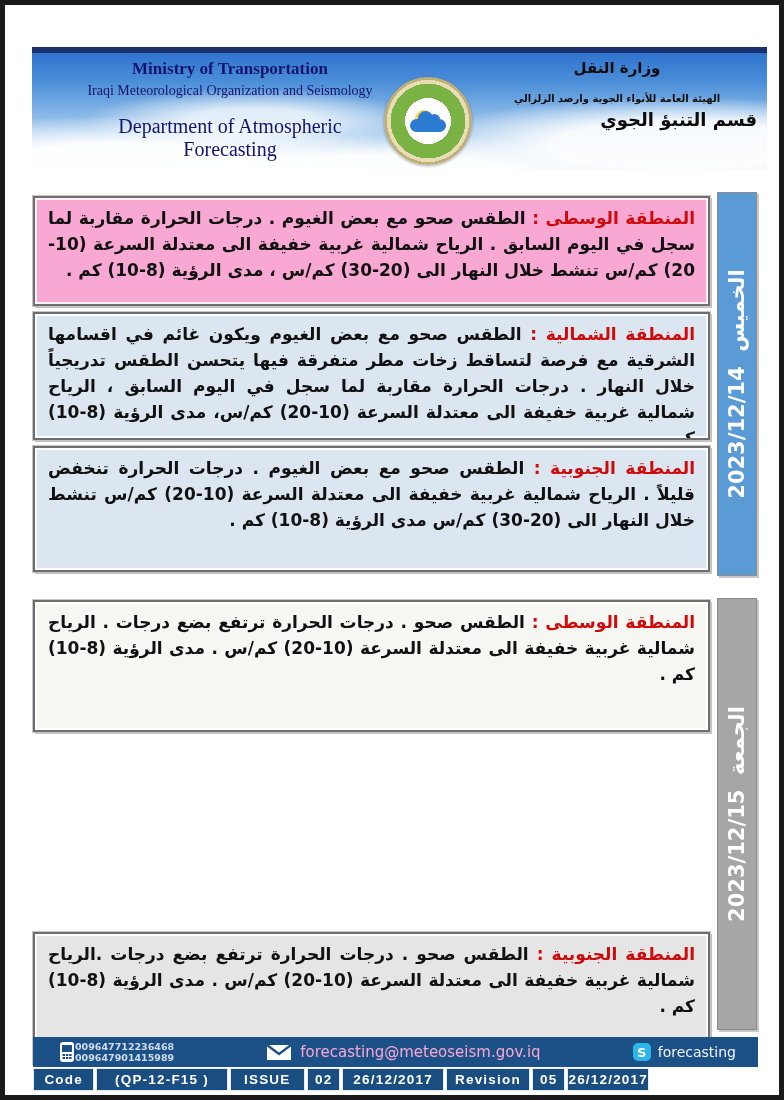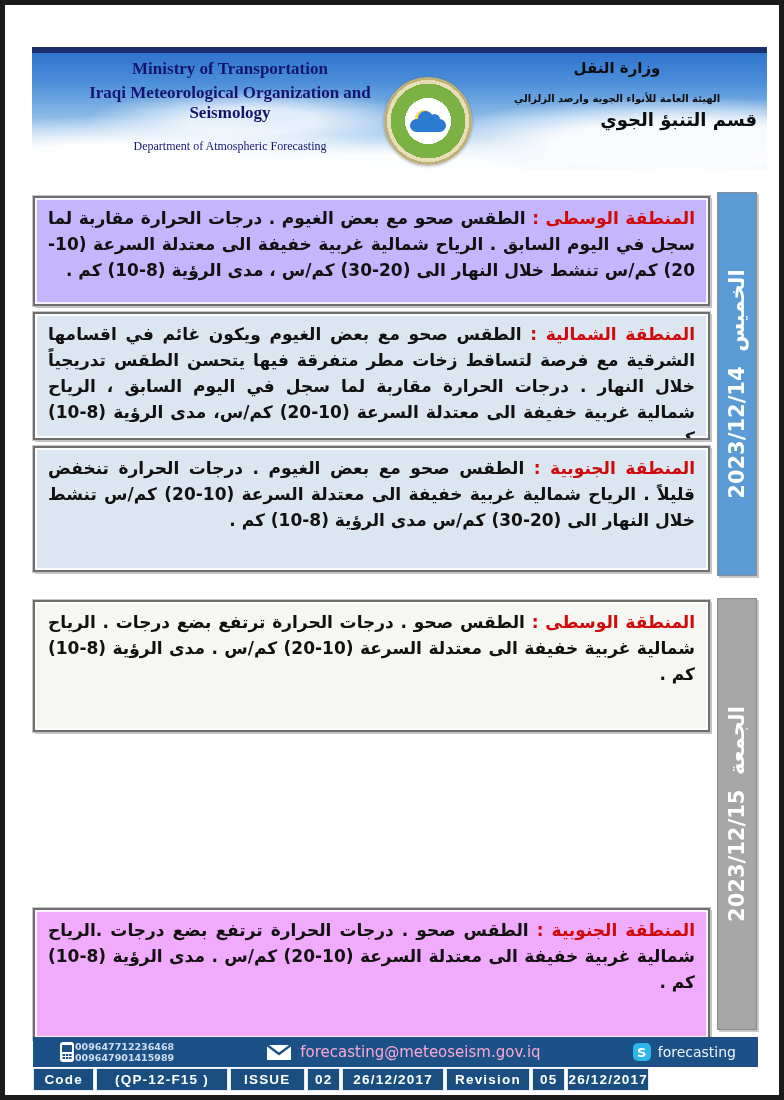--- a/index.html
+++ b/index.html
@@ -12,22 +12,22 @@
     background:
       radial-gradient(55% 60% at 12% 98%, rgba(255,255,255,.98) 0 32%, rgba(255,255,255,0) 70%),
       radial-gradient(45% 50% at 48% 108%, rgba(255,255,255,.95) 0 40%, rgba(255,255,255,0) 75%),
       radial-gradient(50% 55% at 88% 80%, rgba(255,255,255,.92) 0 35%, rgba(255,255,255,0) 72%),
       radial-gradient(35% 40% at 30% 60%, rgba(255,255,255,.75) 0 25%, rgba(255,255,255,0) 65%),
       linear-gradient(180deg,#2a6fcb 0%,#4a8ed9 28%,#8fbce8 58%,#d8eaf9 100%); padding-left: 9px;}
   .header::before{content:"";position:absolute;top:0;left:0;right:0;height:6px;background:#1c2f6d;}
   .hdr-en{position:absolute;left:28px;top:12px;width:340px;text-align:center;
           font-family:"Liberation Serif",serif;color:#14146e;}
   .hdr-en .l1{font-size:17px;font-weight:bold;margin:0 0 4px 0;}
-  .hdr-en .l2{font-size:17px;margin:0 0 4px 0;font-weight:bold;}
-  .hdr-en .l3{font-size:12px;margin:16px;}
+  .hdr-en .l2{font-size:14px;margin:0 0 4px 0;}
+  .hdr-en .l3{font-size:20px;margin:16px;}
   .hdr-ar{position:absolute;right:10px;top:12px;width:280px;text-align:center;direction:rtl;
           color:#0c0c0c;font-weight:bold;}
   .hdr-ar .l1{font-size:15px;margin:0 0 5px 0;}
   .hdr-ar .l2{font-size:10px;margin:16px 0 5px 0;}
   .hdr-ar .l3{font-size:18px;margin:0;text-align:right;}
 
   
   .logo{position:absolute;left:352px;top:30px;width:88px;height:88px;border-radius:50%;
     background:radial-gradient(circle at 50% 50%, #ffffff 0 37%, #7ab344 37% 60%, #e8ddb4 60% 66%,
                #bfb078 66% 88%, #8a7d4f 88% 100%);
@@ -93,21 +93,21 @@
       <div class="logo-cloud"></div>
     </div>
 
     <div class="hdr-ar" dir="rtl">
       <p class="l1">وزارة النقل</p>
       <p class="l2">الهيئة العامة للأنواء الجوية وارصد الزلزالي</p>
       <p class="l3">قسم التنبؤ الجوي</p>
     </div>
   </div>
 
-  <div class="wbox" style="top: 196px; height: 110px; background: #c4b5fd;">
+  <div class="wbox" style="top: 196px; height: 110px; background: #f9a8d4;">
     <span class="rtitle">المنطقة الوسطى :</span>
     <span class="rtext">الطقس صحو مع بعض الغيوم . درجات الحرارة مقاربة لما سجل في اليوم السابق . الرياح شمالية غربية خفيفة الى معتدلة السرعة (10-20) كم/س تنشط خلال النهار الى (20-30) كم/س ، مدى الرؤية  (8-10) كم .</span>
   </div>
 
   <div class="wbox" style="top: 312px; height: 128px; background: rgb(220, 230, 241);">
     <span class="rtitle">المنطقة الشمالية :</span>
     <span class="rtext">الطقس صحو مع بعض الغيوم ويكون غائم في اقسامها الشرقية مع فرصة لتساقط زخات مطر متفرقة فيها يتحسن الطقس تدريجياً خلال النهار . درجات الحرارة مقاربة لما سجل في اليوم السابق ، الرياح شمالية غربية خفيفة الى معتدلة السرعة (10-20) كم/س، مدى الرؤية (8-10) كم .</span>
   </div>
 
   <div class="wbox" style="top: 446px; height: 126px; background: rgb(220, 230, 241);">
@@ -121,21 +121,21 @@
       <span>2023/12/14</span>
     </div>
   </div>
 
   <div class="wbox" style="top: 600px; height: 132px; background: rgb(246, 246, 242);">
     <span class="rtitle">المنطقة الوسطى :</span>
     <span class="rtext">الطقس صحو .  درجات الحرارة ترتفع بضع درجات .  الرياح شمالية غربية خفيفة الى معتدلة السرعة (10-20) كم/س . مدى الرؤية (8-10) كم .</span>
   </div>
 
 
-  <div class="wbox" style="top: 908px; height: 132px; background: #f0abfc;">
+  <div class="wbox" style="top: 932px; height: 132px; background: #e5e5e5;">
     <span class="rtitle">المنطقة الجنوبية :</span>
     <span class="rtext">الطقس صحو .  درجات الحرارة ترتفع بضع درجات .الرياح شمالية غربية خفيفة الى معتدلة السرعة (10-20) كم/س . مدى الرؤية (8-10) كم .</span>
   </div>
 
   <div class="daybar" style="top: 598px; height: 432px; background: rgb(166, 166, 166);">
     <div class="daybar-label">
       <span>الجمعة</span>&nbsp;
       <span>2023/12/15</span>
     </div>
   </div>

